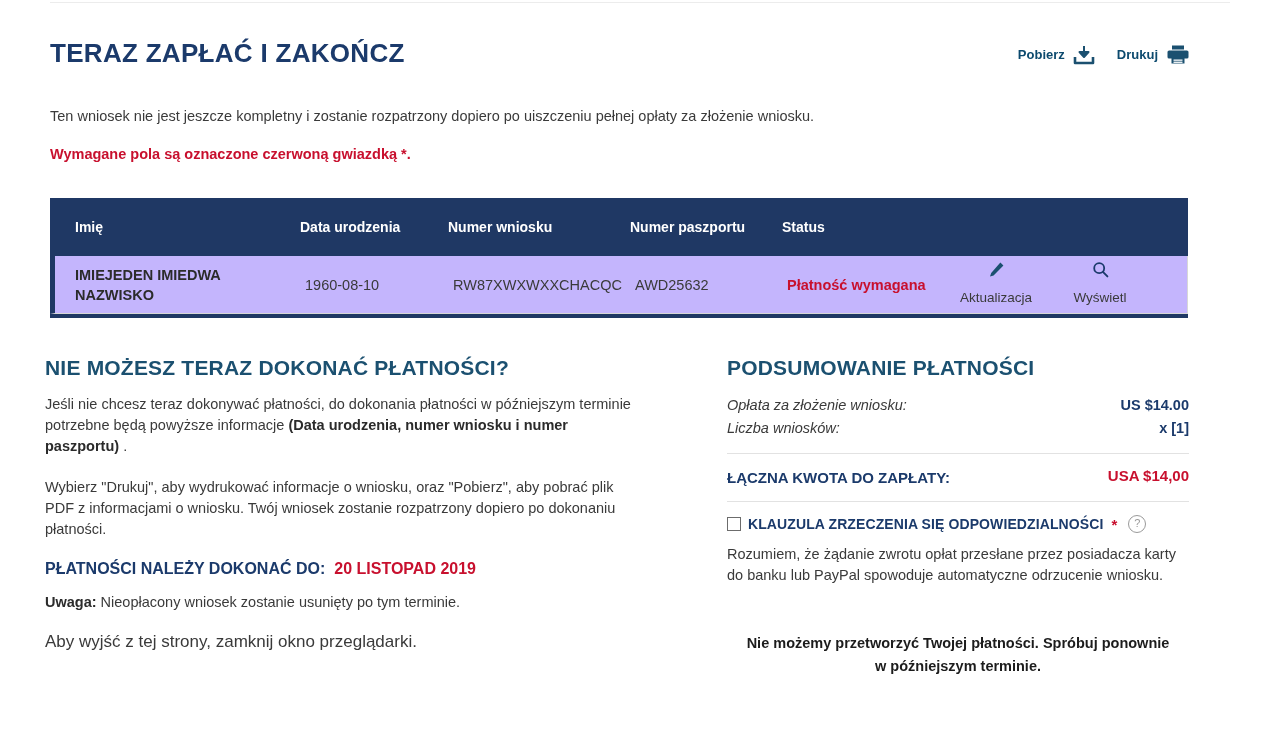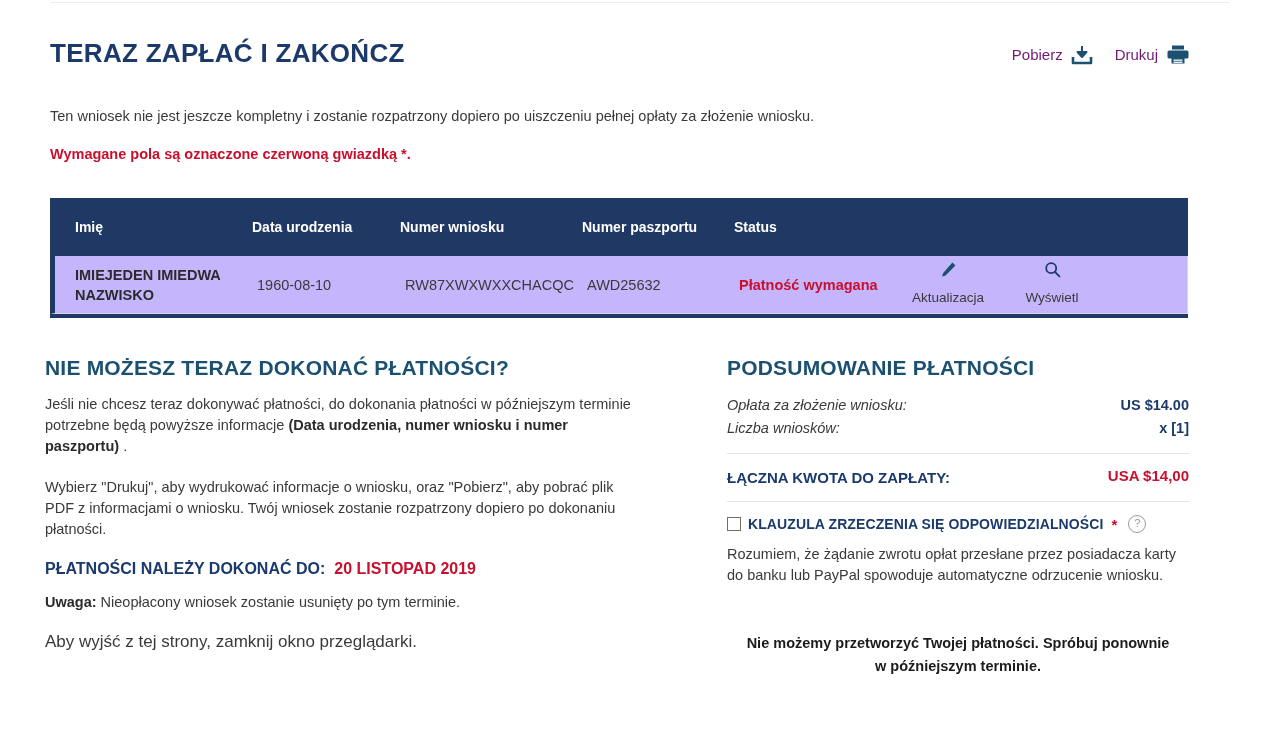--- a/index.html
+++ b/index.html
@@ -57,23 +57,23 @@
     gap: 22px;
   }
   .header-action {
     display: flex;
     align-items: center;
     gap: 8px;
     cursor: pointer;
     text-decoration: none;
   }
   .header-action .label {
-    font-size: 15px;
-    font-weight: normal;
-    color: #701a75;
+    font-size: 13px;
+    font-weight: bold;
+    color: #0c4a6e;
     white-space: nowrap;
   }
   .header-action svg { display: block; }
 
   
   .intro {
     position: absolute;
     left: 50px;
     top: 108px;
     font-size: 14.5px;
@@ -129,21 +129,21 @@
     box-sizing: border-box;
     padding-right: 10px;
   }
   .table-underline {
     height: 4px;
     background: #1f3864;
     width: 1138px;
   }
 
   
-  .c-name   { width: 202px; padding-left: 20px; }
+  .c-name   { width: 250px; padding-left: 20px; }
   .c-dob    { width: 148px; }
   .c-appno  { width: 182px; }
   .c-passno { width: 152px; }
   .c-status { width: 154px; }
   .c-update { width: 110px; text-align: center; padding-right: 0 !important; }
   .c-view   { width: 98px;  text-align: center; padding-right: 0 !important; }
   .thead .c-name { padding-left: 25px; }
 
   .cell-name {
     font-weight: bold;

